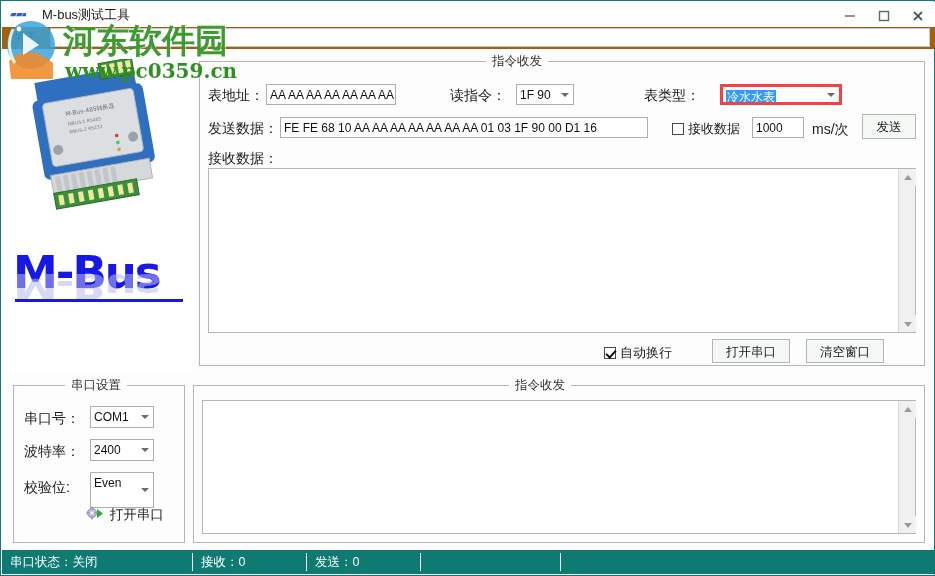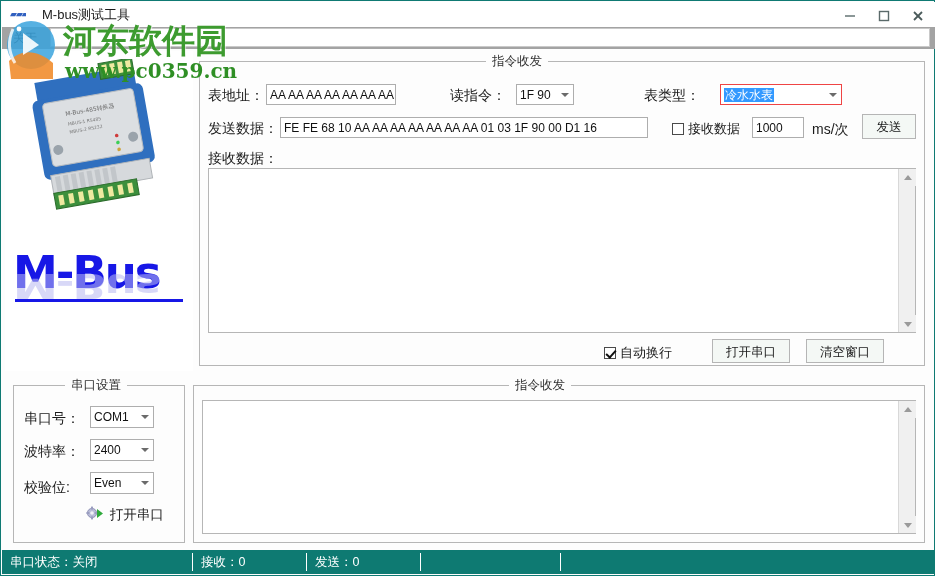--- a/index.html
+++ b/index.html
@@ -30,21 +30,21 @@
     position:absolute;top:1px;width:34px;height:24px;
     color:#4a5a5a;text-align:center;line-height:24px;font-size:13px;
   }
   .winbtn.min{right:68px;}
   .winbtn.max{right:34px;}
   .winbtn.close{right:0px;}
   .winbtn svg{vertical-align:middle;}
   
   .menustrip{
     position:absolute;left:1px;top:26px;width:933px;height:22px;
-    background:#a3a3a3;
+    background:#a16207;
   }
   .menu-item{
     position:absolute;left:6px;top:2px;height:18px;line-height:18px;
     padding:0 5px;font-size:12px;color:#111;white-space:nowrap;
   }
   .menu-box{
     position:absolute;left:48px;top:1px;width:880px;height:19px;
     box-sizing:border-box;border:1px solid #c9c9c9;background:#ffffff;
   }
   
@@ -97,21 +97,21 @@
     position:absolute;box-sizing:border-box;
     border:1px solid #aeaeae;background:#ffffff;
     font-size:12px;color:#111;padding:1px 3px;line-height:18px;
     white-space:nowrap;overflow:hidden;
   }
   .combo .arrow{
     position:absolute;right:4px;top:50%;margin-top:-2px;
     width:0;height:0;border-left:4px solid transparent;border-right:4px solid transparent;
     border-top:4px solid #6b6b6b;
   }
-  .combo.focused{border:1px solid #ef4444;}
+  .combo.focused{border:3px solid #ef4444;}
   .combo .sel{background:#3399ff;color:#ffffff;padding:0 1px;}
   .btn{
     position:absolute;box-sizing:border-box;
     border:1px solid #b5b5b5;background:#f4f8f5;
     font-size:12.5px;color:#1a1a1a;text-align:center;white-space:nowrap;
   }
   .chk{position:absolute;font-size:13px;color:#1a1a1a;white-space:nowrap;line-height:16px;}
   .chk .box{
     display:inline-block;width:12px;height:12px;box-sizing:border-box;
     border:1px solid #4a4a4a;background:#fff;vertical-align:-2px;margin-right:4px;
@@ -307,21 +307,21 @@
       <span class="arrow"></span>
     </div>
 
     <div class="lbl" style="left:10px;top:56px;">波特率：</div>
     <div class="combo" style="left:76px;top:53px;width:64px;height:22px;">
       <span>2400</span>
       <span class="arrow"></span>
     </div>
 
     <div class="lbl" style="left:10px;top:92px;">校验位:</div>
-    <div class="combo" style="left:76px;top:86px;width:64px;height:22px;">
+    <div class="combo" style="left:76px;top:86px;width:64px;height:36px;">
       <span>Even</span>
       <span class="arrow"></span>
     </div>
 
     <div style="position:absolute;left:72px;top:120px;height:20px;">
       <svg width="18" height="16" viewBox="0 0 18 16" style="vertical-align:-3px">
         <circle cx="6" cy="7" r="4.6" fill="#b9bcd8" stroke="#8e91b5"></circle>
         <circle cx="6" cy="7" r="1.8" fill="#f2f2f7"></circle>
         <g fill="#9a9dc0">
           <rect x="5" y="0.6" width="2" height="3"></rect>

